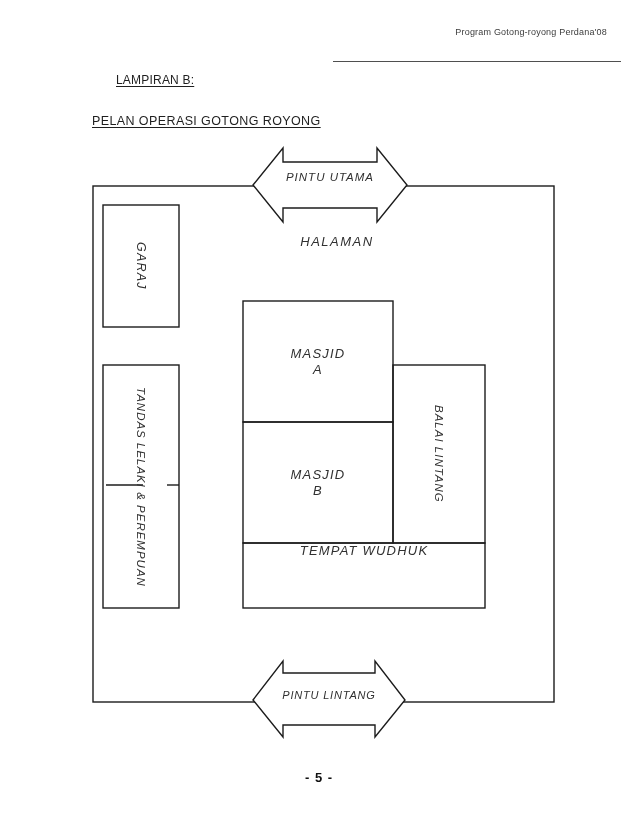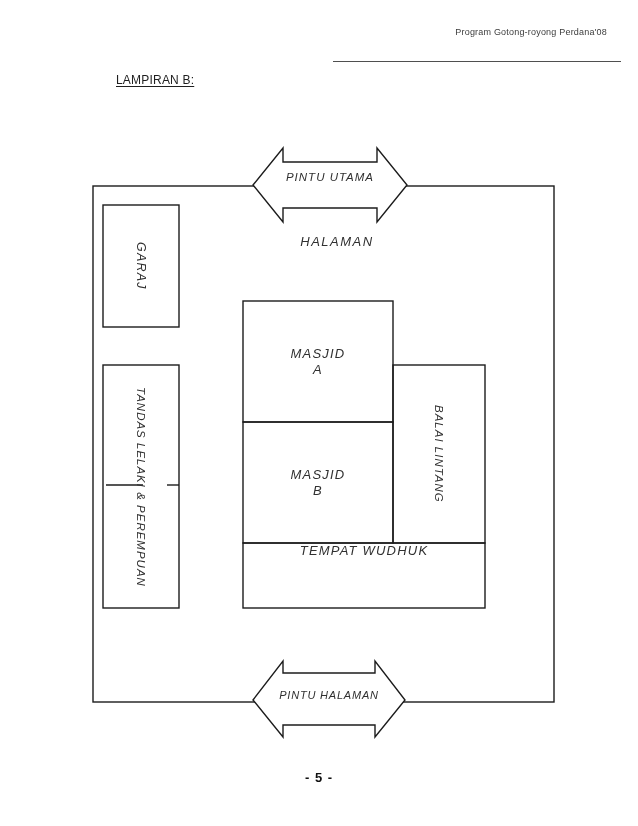--- a/index.html
+++ b/index.html
@@ -97,20 +97,21 @@
 <body>
 
 <div class="page">
 
   <div class="hdr">
     <div>Program Gotong-royong Perdana'08</div>
   </div>
   <div class="hdr-rule"></div>
 
   <div class="lampiran">LAMPIRAN B:</div>
+  <div class="doc-title">PELAN OPERASI GOTONG ROYONG</div>
 
   <svg class="plan-svg" width="638" height="826" viewBox="0 0 638 826">
     <g fill="none" stroke="#1c1c1c" stroke-width="1.4">
 
       <rect x="93" y="186" width="461" height="516"></rect>
 
       <polygon fill="#ffffff" points="253,185 283,148 283,162 377,162 377,148 407,185 377,222 377,208 283,208 283,222"></polygon>
       <polygon fill="#ffffff" points="253,700 283,661 283,673 375,673 375,661 405,700 375,737 375,725 283,725 283,737"></polygon>
 
       <rect x="103" y="205" width="76" height="122"></rect>
@@ -144,17 +145,17 @@
     <div>MASJID</div>
     <div>B</div>
   </div>
 
   <div class="lbl lbl-balai">
     <span class="vert">BALAI LINTANG</span>
   </div>
 
   <div class="lbl lbl-wudhuk">TEMPAT WUDHUK</div>
 
-  <div class="lbl lbl-gate-bot">PINTU HALAMAN</div>
+  <div class="lbl lbl-gate-bot">PINTU LINTANG</div>
 
   <div class="pagenum">- 5 -</div>
 
 </div>
 
 </body></html>

